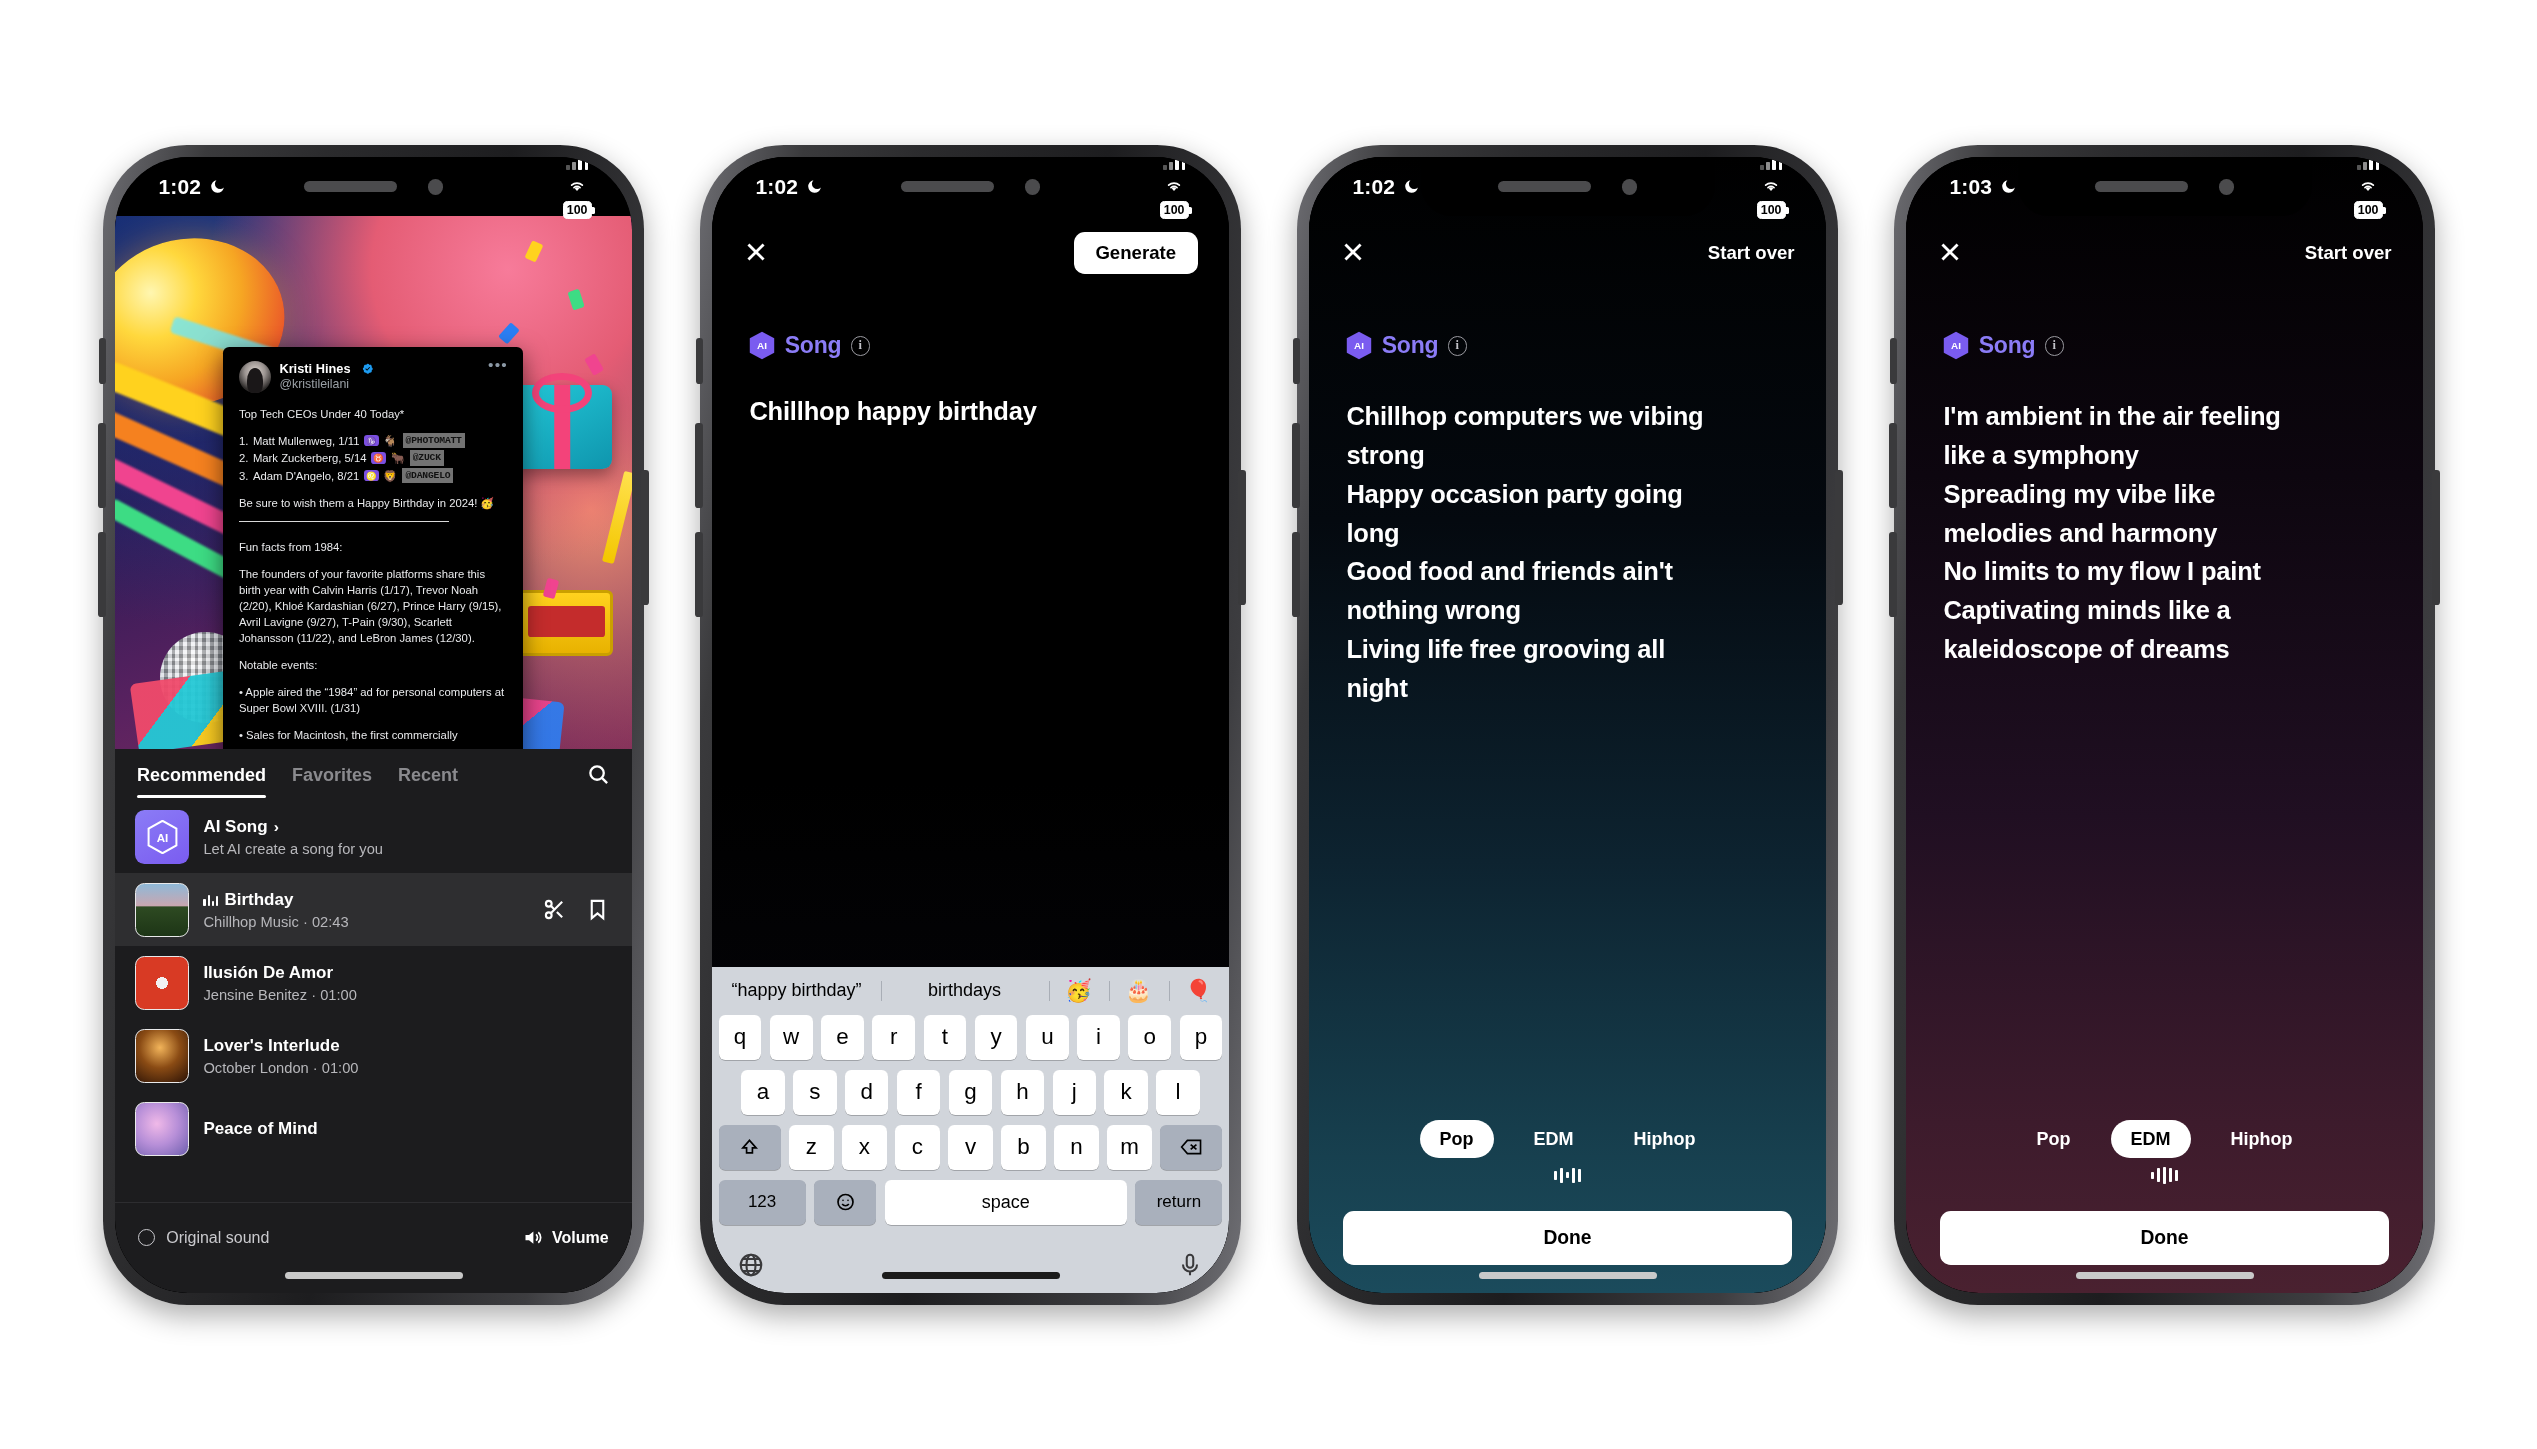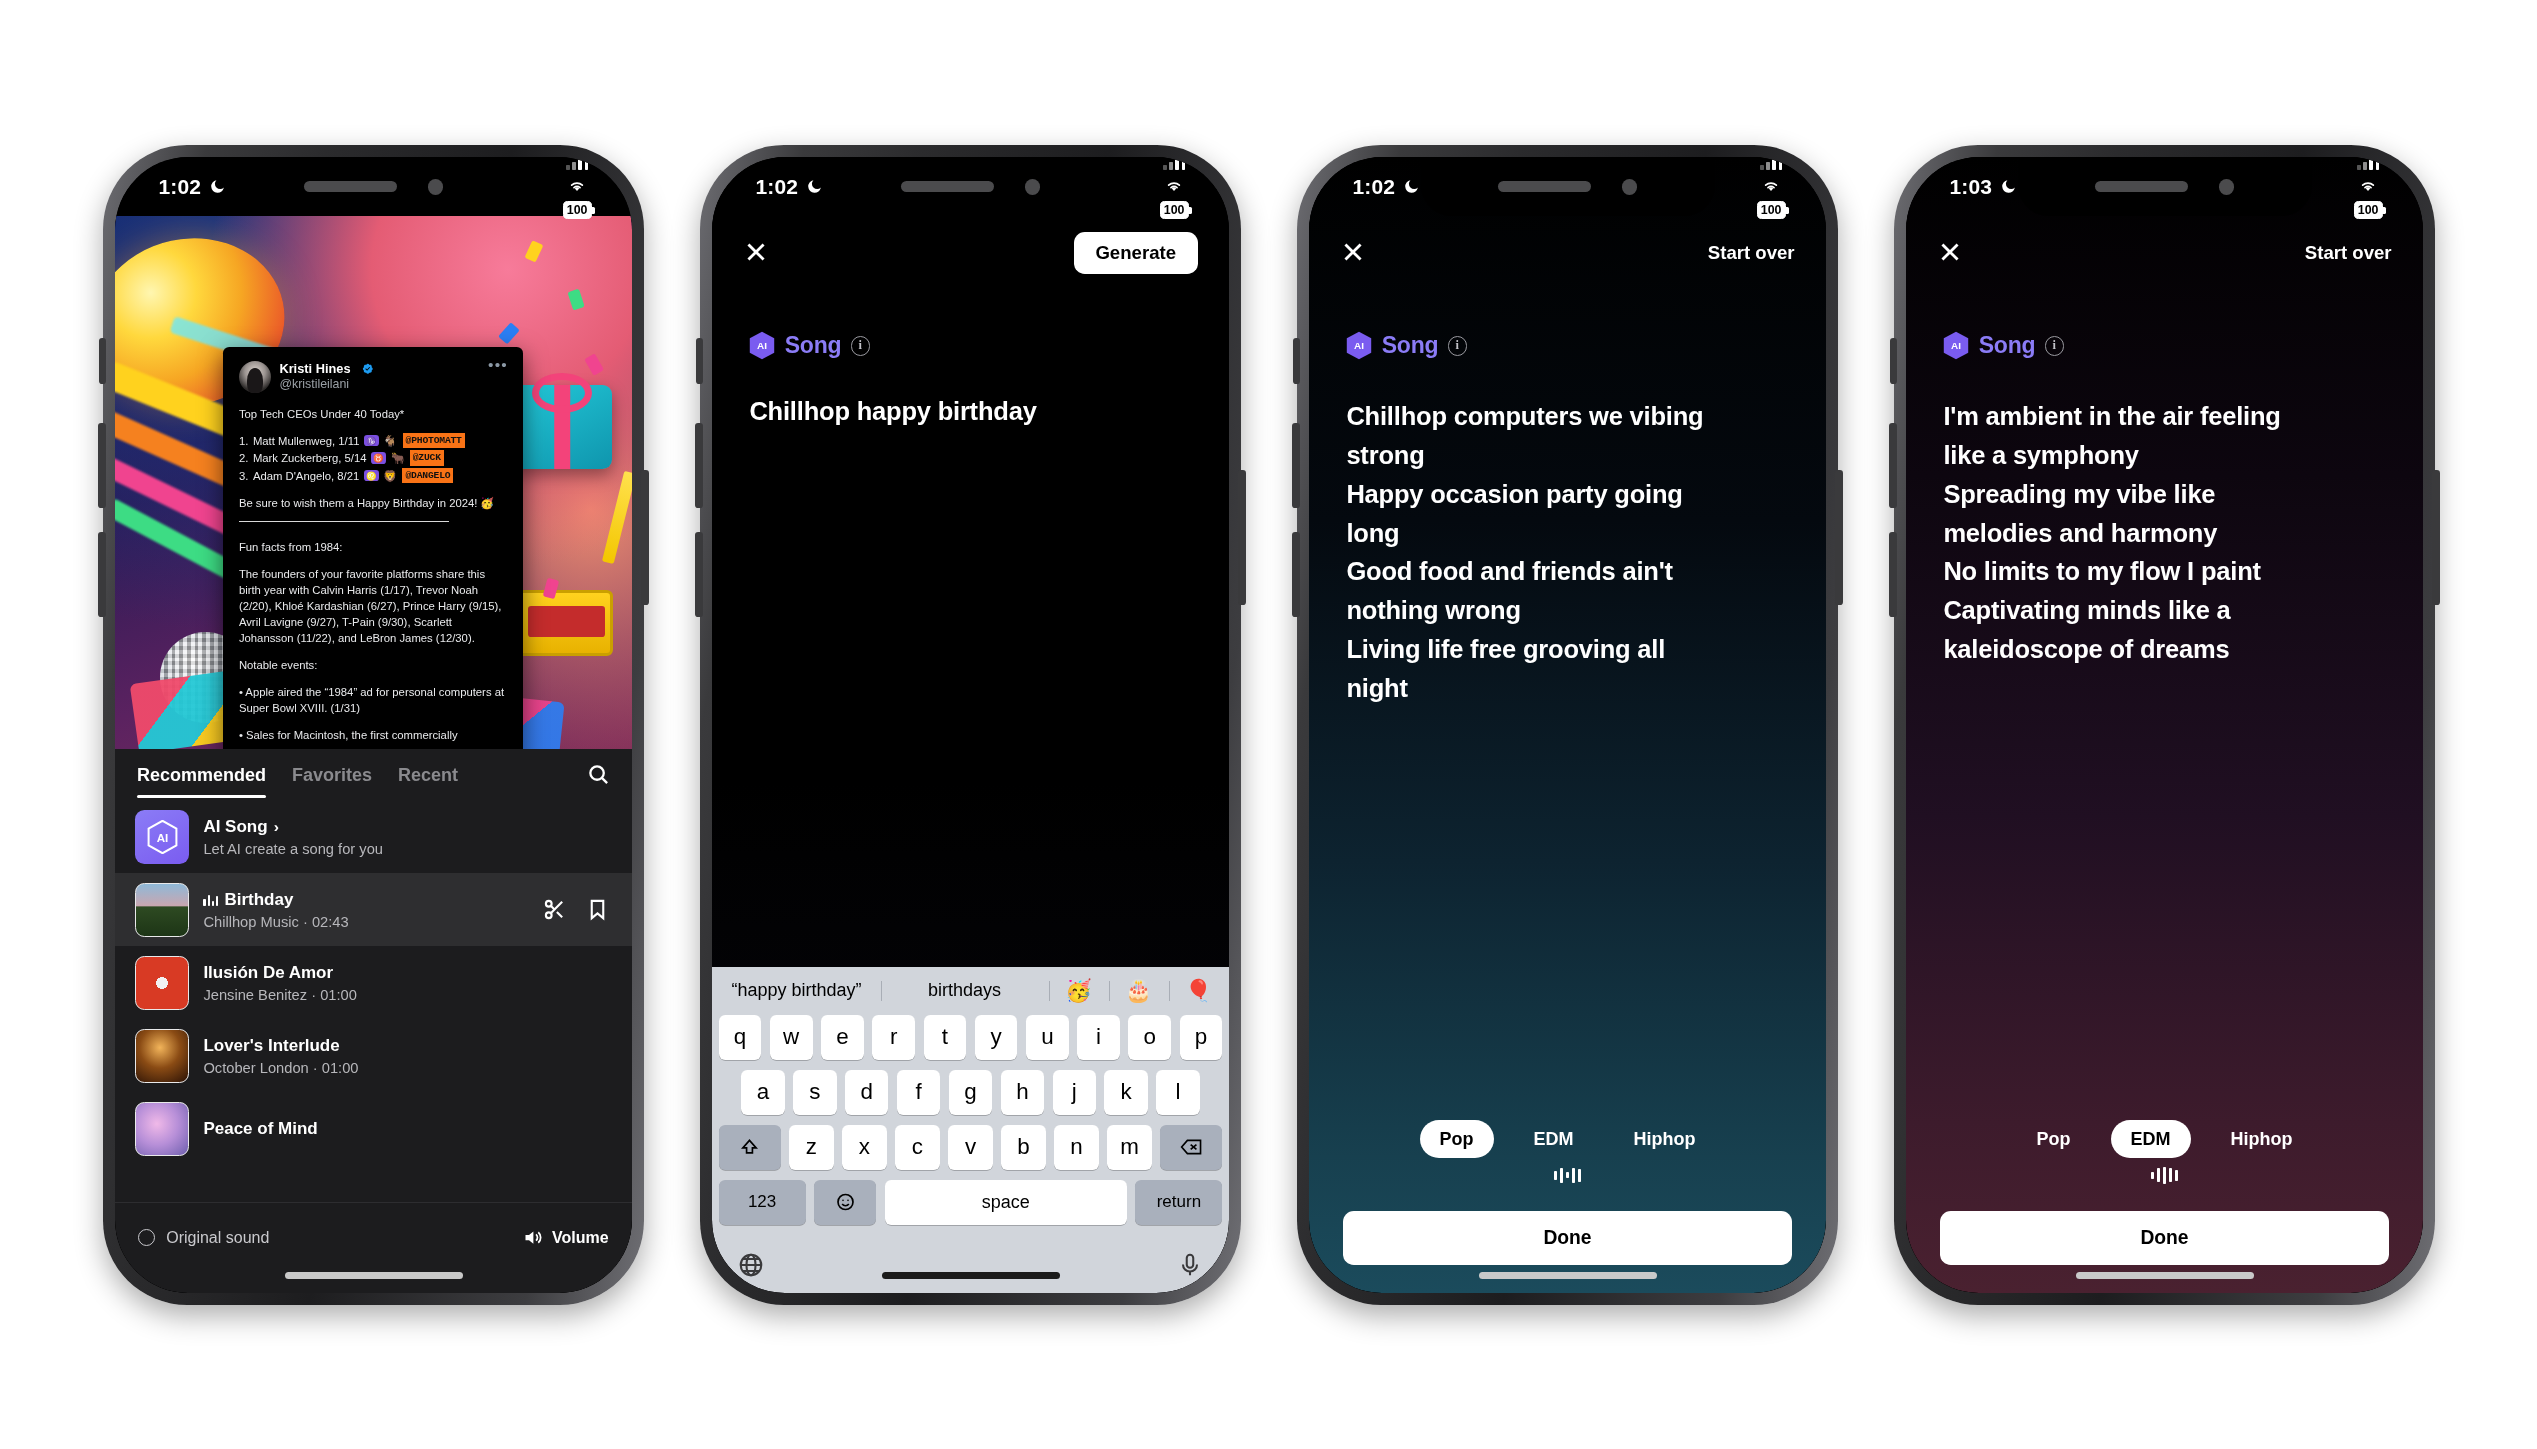--- a/index.html
+++ b/index.html
@@ -193,21 +193,21 @@
   .tw-names { flex: 1 1 auto; min-width: 0; }
   .tw-name { font-size: 12.8px; font-weight: 700; color:#fff; display:flex; align-items:center; gap:11px; }
   .verified { width: 11.6px; height: 11.6px; fill: #1d9bf0; flex: 0 0 auto;}
   .tw-handle { font-size: 12.4px; color: #9aa0a6; margin-top: 0.8px; }
   .tw-dots { color:#8b98a5; font-size: 15.5px; line-height: 7.7px; letter-spacing:1.2px; }
   .tw-body { margin-top: 12.4px; font-size: 11.3px; line-height: 1.42; color: #e9eaec; }
   .tw-body p { margin: 0 0 10.8px 0; }
   .tw-list { margin: 0 0 10.8px 0; }
   .tw-li { display:flex; align-items:center; gap: 4.6px; margin-bottom: 1.5px; white-space: nowrap; }
   .zodiac { display:inline-block; background:#7b4fe0; color:#fff; border-radius:3.1px; font-size:8.5px; padding:0.8px 2.3px; line-height:10px; }
-  .handle-chip { background:#f97316; color:#111; font-family:"Liberation Mono", monospace; font-weight:700; font-size:9.7px; padding:0.8px 3.1px; letter-spacing:-0.2px; }
+  .handle-chip { background:#737373; color:#111; font-family:"Liberation Mono", monospace; font-weight:700; font-size:9.7px; padding:0.8px 3.1px; letter-spacing:-0.2px; }
   .tw-rule { height:0.8px; background:#fff; opacity:.85; margin: 3.1px 0 17px 0; width: 78%; }
 
   
   .p1-sheet {
     position: absolute; left:0; right:0; top: 592px; bottom: 0;
     background: #1c1c1e;
     display: flex; flex-direction: column;
   }
   .tabs {
     display:flex; align-items:center;

